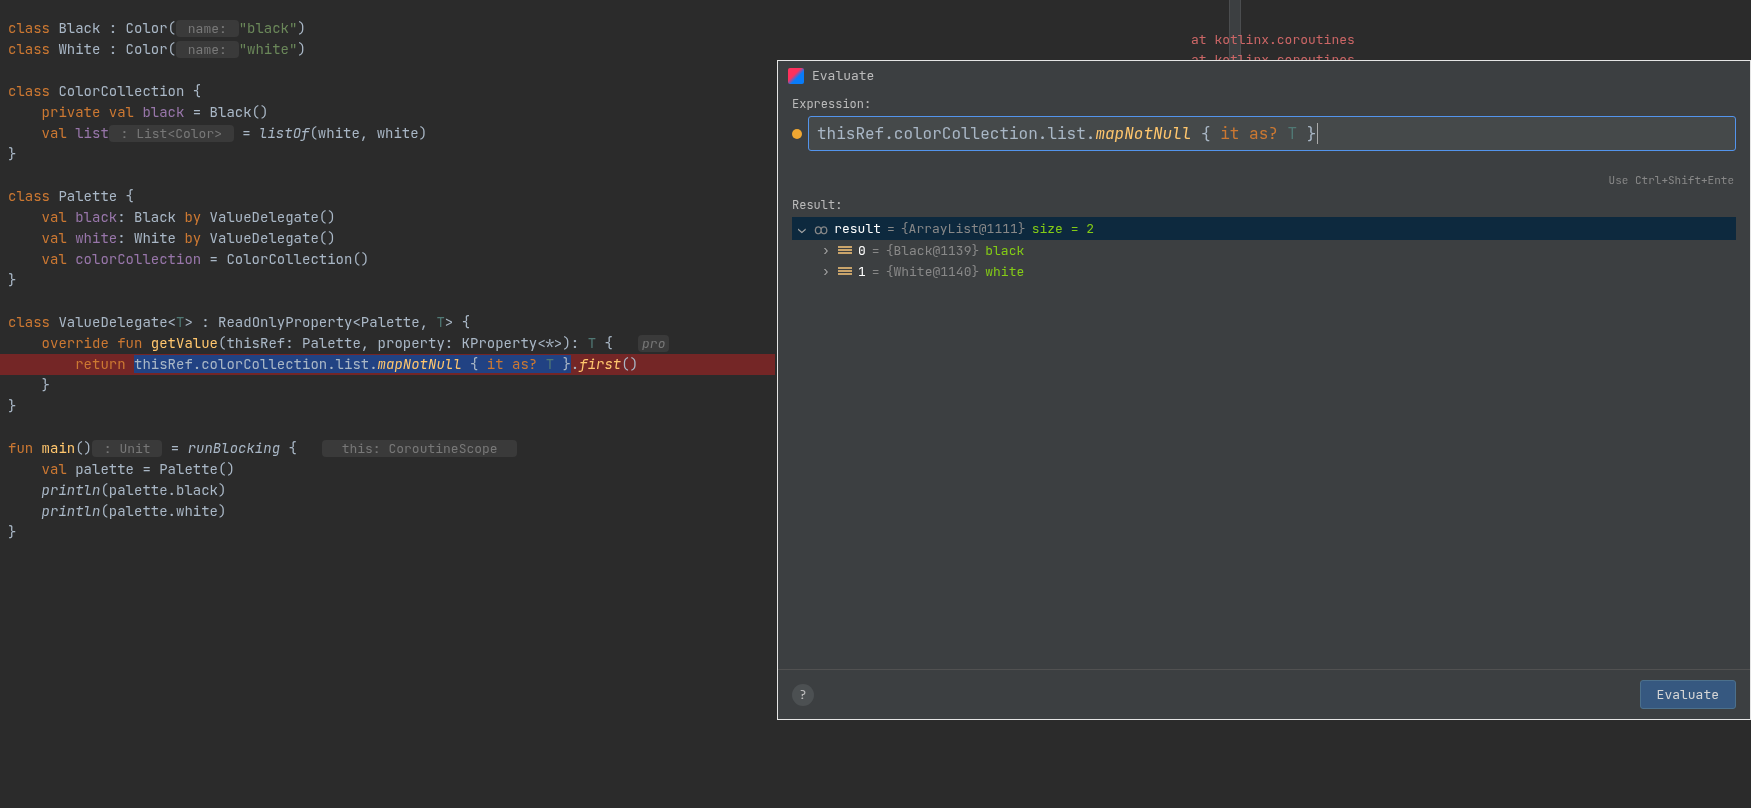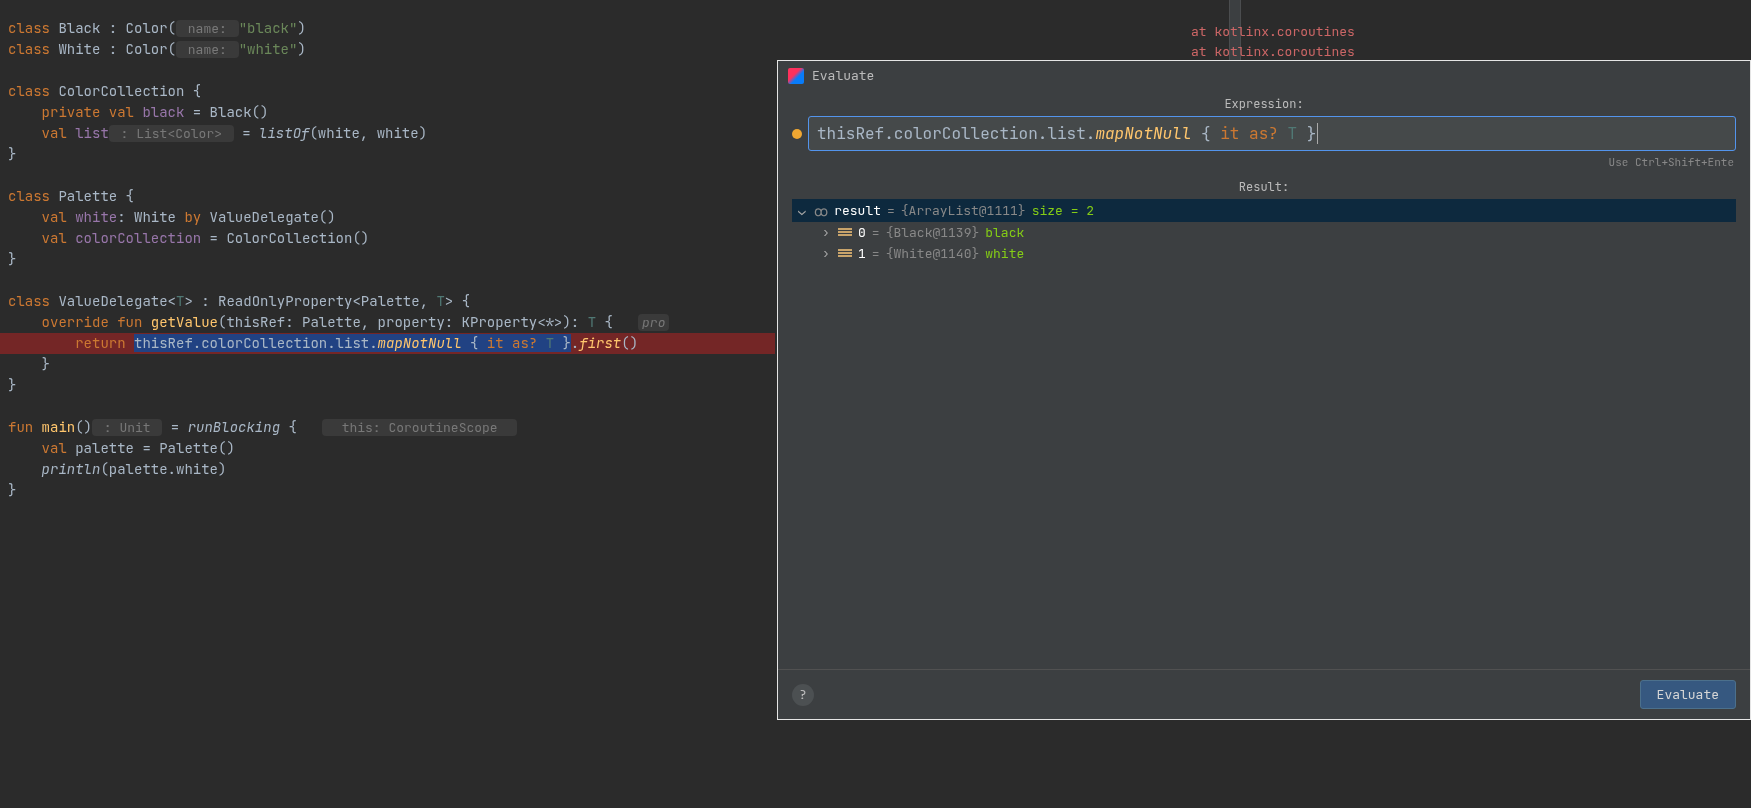--- a/index.html
+++ b/index.html
@@ -26,21 +26,21 @@
 .fn { color: #ffc66d; }
 .str { color: #6a8759; }
 .param-hint { color: #787878; background: #3a3a3a; border-radius: 4px; padding: 0 4px; font-style: normal; font-size: 13px; }
 .italic { font-style: italic; }
 .purple { color: #9876aa; }
 .hl-line { background: #742626; }
 .sel { background: #214283; }
 
 .console {
   position: absolute;
-  right: 0; top: 4px;
+  right: 0; top: 12px;
   width: 560px;
   padding: 18px 8px 0 0;
   font-family: 'JetBrains Mono', 'Consolas', monospace;
   font-size: 13px;
   line-height: 20px;
 }
 .console .err { color: #cc6666; }
 
 .eval-dialog {
   position: absolute;
@@ -60,36 +60,36 @@
   padding: 6px 10px;
   font-size: 13px;
   color: #bbbbbb;
 }
 .ij-icon {
   width: 16px; height: 16px;
   background: linear-gradient(135deg, #fe315d 0%, #fe315d 40%, #087cfa 60%, #087cfa 100%);
   border-radius: 2px;
 }
 .dlg-body { flex: 1; padding: 6px 14px 0 14px; display: flex; flex-direction: column; }
-.lbl { font-size: 12px; color: #bbbbbb; margin-bottom: 4px; text-align: center; }
+.lbl { font-size: 12px; color: #bbbbbb; margin-bottom: 4px; }
 .expr-row { display: flex; align-items: center; gap: 6px; }
 .bp-dot { width: 10px; height: 10px; border-radius: 50%; background: #f0a732; flex-shrink: 0; }
 .expr-input {
   flex: 1;
   background: #45494a;
   border: 1px solid #5394ec;
   border-radius: 3px;
   padding: 6px 8px;
   font-family: 'JetBrains Mono', 'Consolas', monospace;
   font-size: 16px;
   color: #a9b7c6;
 }
 .expr-input .kw2 { color: #cc7832; }
 .expr-input .it { font-style: italic; }
-.hint-row { text-align: right; font-size: 11px; color: #888888; padding: 4px 2px 10px 0; }
+.hint-row { text-align: right; font-size: 11px; color: #888888; padding: 4px 2px 10px 0; margin-top: 18px; }
 .result-tree {
   background: #3c3f41;
   flex: 1;
 }
 .tree-row {
   display: flex;
   align-items: center;
   gap: 6px;
   padding: 2px 4px;
   font-size: 13px;
@@ -145,32 +145,34 @@
 <div class="editor">
   <div class="line"><span class="kw">class </span><span>Black : Color(</span><span class="param-hint"> name: </span><span class="str">"black"</span><span>)</span></div>
   <div class="line"><span class="kw">class </span><span>White : Color(</span><span class="param-hint"> name: </span><span class="str">"white"</span><span>)</span></div>
   <div class="line"> </div>
   <div class="line"><span class="kw">class </span><span>ColorCollection {</span></div>
   <div class="line"><span class="kw">    private val </span><span class="purple">black</span><span> = Black()</span></div>
   <div class="line"><span class="kw">    val </span><span class="purple">list</span><span class="param-hint"> : List&lt;Color&gt; </span><span> = </span><span class="italic">listOf</span><span>(white, white)</span></div>
   <div class="line"><span>}</span></div>
   <div class="line"> </div>
   <div class="line"><span class="kw">class </span><span>Palette {</span></div>
+  <div class="line"><span class="kw">    val </span><span class="purple">black</span><span>: Black </span><span class="kw">by</span><span> ValueDelegate()</span></div>
   <div class="line"><span class="kw">    val </span><span class="purple">white</span><span>: White </span><span class="kw">by</span><span> ValueDelegate()</span></div>
   <div class="line"><span class="kw">    val </span><span class="purple">colorCollection</span><span> = ColorCollection()</span></div>
   <div class="line"><span>}</span></div>
   <div class="line"> </div>
   <div class="line"><span class="kw">class </span><span>ValueDelegate</span><span>&lt;</span><span style="color:#507874">T</span><span>&gt; : </span><span>ReadOnlyProperty</span><span>&lt;Palette, </span><span style="color:#507874">T</span><span>&gt; {</span></div>
   <div class="line"><span class="kw">    override fun </span><span class="fn">getValue</span><span>(thisRef: Palette, property: KProperty&lt;*&gt;): </span><span style="color:#507874">T</span><span> {   </span><span class="param-hint italic" style="color:#787878">pro</span></div>
   <div class="line hl-line"><span class="kw">        return </span><span class="sel"><span>thisRef.colorCollection.list.</span><span class="italic fn">mapNotNull</span><span> { </span><span class="kw">it </span><span class="kw">as? </span><span style="color:#507874">T</span><span> }</span></span><span>.</span><span class="italic fn">first</span><span>()</span></div>
   <div class="line"><span>    }</span></div>
   <div class="line"><span>}</span></div>
   <div class="line"> </div>
   <div class="line"><span class="kw">fun </span><span class="fn">main</span><span>()</span><span class="param-hint"> : Unit </span><span> = </span><span class="italic">runBlocking</span><span> {</span>   <span class="param-hint">  this: CoroutineScope  </span></div>
   <div class="line"><span class="kw">    val </span><span>palette = Palette()</span></div>
+  <div class="line"><span>    </span><span class="italic">println</span><span>(palette.black)</span></div>
   <div class="line"><span>    </span><span class="italic">println</span><span>(palette.white)</span></div>
   <div class="line"><span>}</span></div>
 </div>
 
 <div class="gutter-bar"></div>
 
 <div class="console">
   <div><span class="err">at </span><span class="err">kotlinx.coroutines</span></div>
   <div><span class="err">at </span><span class="err">kotlinx.coroutines</span></div>
 </div>

